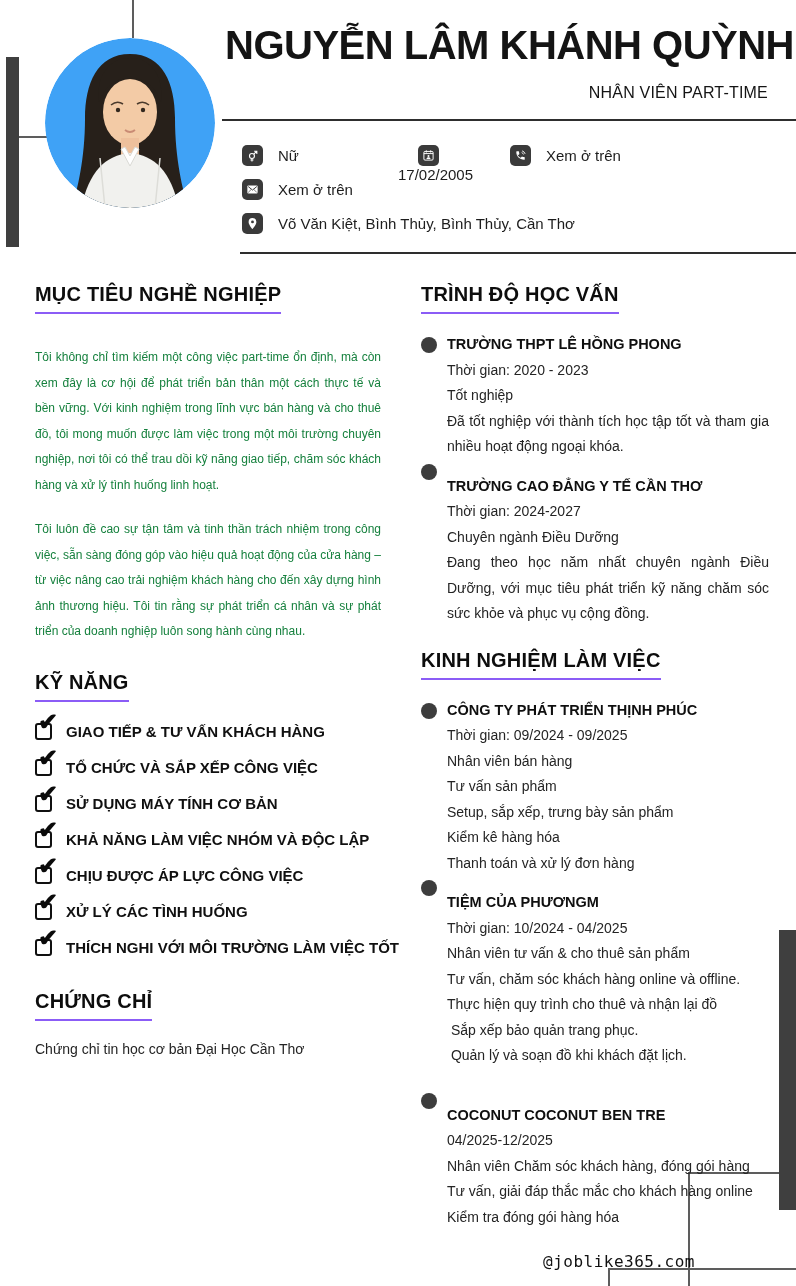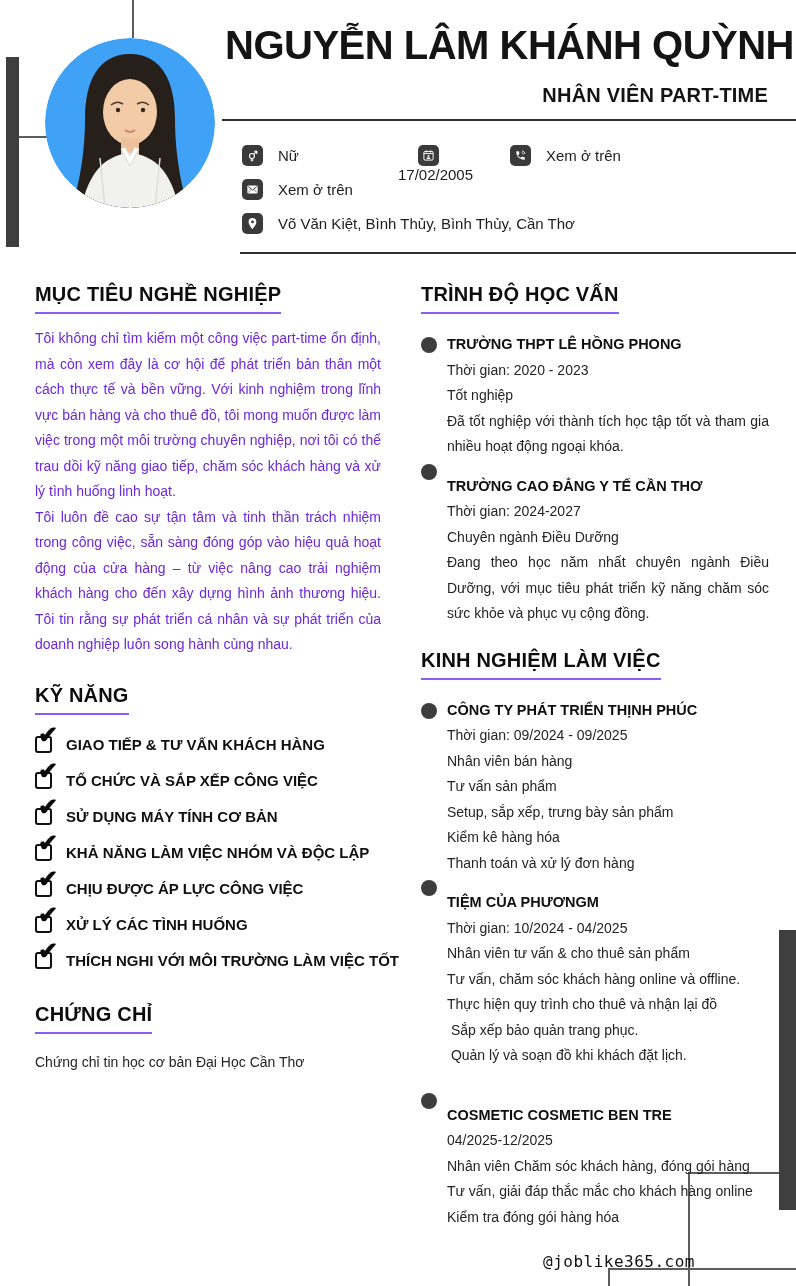--- a/index.html
+++ b/index.html
@@ -17,38 +17,38 @@
   #hdr-rule-2       { left:240px; top:252px;  width:556px; height:2px;  background:#2e2e2e; }
   #deco-right-bar   { left:779px; top:930px;  width:17px;  height:280px; }
   #deco-br-hline1   { left:688px; top:1172px; width:91px;  height:2px;   }
   #deco-br-vline1   { left:688px; top:1172px; width:2px;   height:114px; }
   #deco-br-hline2   { left:608px; top:1268px; width:188px; height:2px;   }
   #deco-br-vline2   { left:608px; top:1268px; width:2px;   height:18px;  }
 
   
   .avatar { position:absolute; left:45px; top:38px; width:170px; height:170px; border-radius:50%; overflow:hidden; }
   .name { position:absolute; left:225px; top:22px; width:560px; font-size:40px; font-weight:700; color:#141414; letter-spacing:-0.5px; line-height:46px; white-space:nowrap; }
-  .job-title { position:absolute; right:28px; top:84px; font-size:20px; font-weight:700; color:#141414; letter-spacing:0.2px; }
+  .job-title { position:absolute; right:28px; top:84px; font-size:16px; font-weight:400; color:#141414; letter-spacing:0.2px; }
 
   .contact { position:absolute; left:242px; top:145px; width:540px; }
   .contact-row { display:flex; align-items:flex-start; height:21px; margin-bottom:13px; }
   .contact-cell { display:flex; align-items:center; }
   .cell-gender { width:104px; }
   .cell-dob { width:164px;flex-direction:column; }
   .cicon { width:21px; height:21px; min-width:21px; background:#3a3a3a; border-radius:5px; display:flex; align-items:center; justify-content:center; }
   .cicon svg { display:block; }
   .contact-text { margin-left:15px; font-size:15px; color:#1d1d1d; white-space:nowrap; }
 
   
   .col-left  { position:absolute; left:35px;  top:283px; width:346px; }
   .col-right { position:absolute; left:421px; top:283px; width:348px; }
 
   h2.section-heading { display:inline-block; font-size:20px; font-weight:700; color:#0d0d0d; letter-spacing:0.2px; border-bottom:2px solid #8b5cf6; padding-bottom:6px; margin:0 0 12px 0; white-space:nowrap; }
 
-  .objective p { font-size:14px; line-height:25.5px; text-align:justify; color:#6d28d9; }
+  .objective p { font-size:12px; line-height:25.5px; text-align:justify; color:#15803d;margin-top:19px; }
 
   .subsection { margin-top:26px; }
   .skill-row { display:flex; align-items:center; height:36px; }
   .checkbox { position:relative; width:17px; height:17px; min-width:17px; border:2.5px solid #101010; border-radius:3px; }
   .checkbox .check { position:absolute; left:1px; top:-15px; font-size:24px; font-weight:700; color:#0a0a0a; line-height:24px; }
   .skill-label { margin-left:14px; font-size:15px; font-weight:700; color:#101010; white-space:nowrap; }
 
   .cert-section { margin-top:24px; }
   .cert-text { font-size:14px; color:#242424; margin-top:8px; }
 
@@ -293,21 +293,21 @@
           <div class="entry-line"> Sắp xếp bảo quản trang phục.</div>
           <div class="entry-line"> Quản lý và soạn đồ khi khách đặt lịch.</div>
         </div>
       </div>
 
       <div class="entry gap-large">
         <div class="bullet-col">
             <span class="bullet raised"></span>
           </div>
         <div class="entry-body">
-          <div class="entry-title">COSMETIC COSMETIC BEN TRE</div>
+          <div class="entry-title">COCONUT COCONUT BEN TRE</div>
           <div class="entry-line">04/2025-12/2025</div>
           <div class="entry-line">Nhân viên Chăm sóc khách hàng, đóng gói hàng</div>
           <div class="entry-line">Tư vấn, giải đáp thắc mắc cho khách hàng online</div>
           <div class="entry-line">Kiểm tra đóng gói hàng hóa</div>
         </div>
       </div>
     </div>
 
   </div>
 

